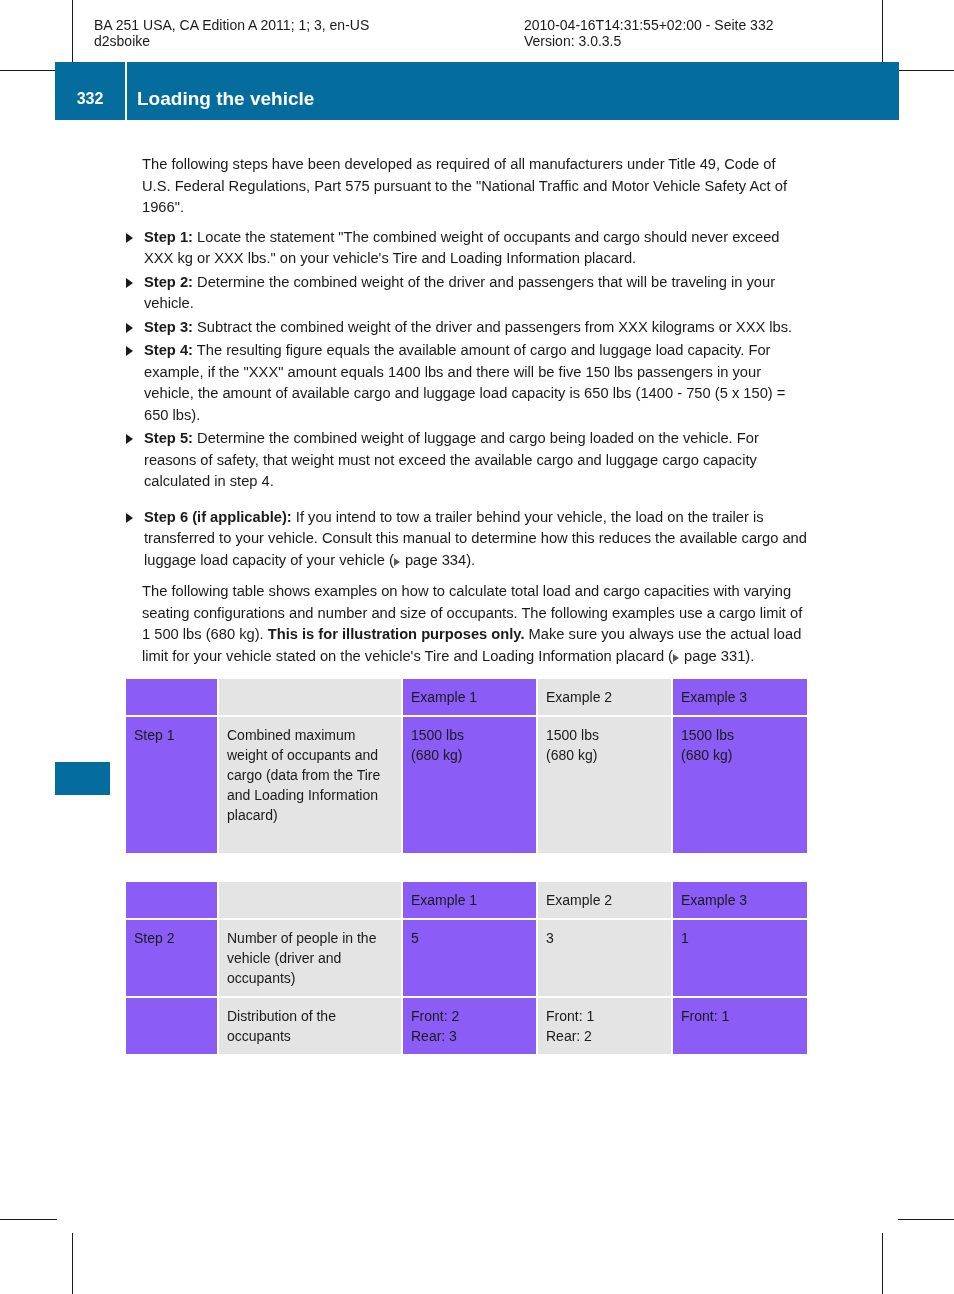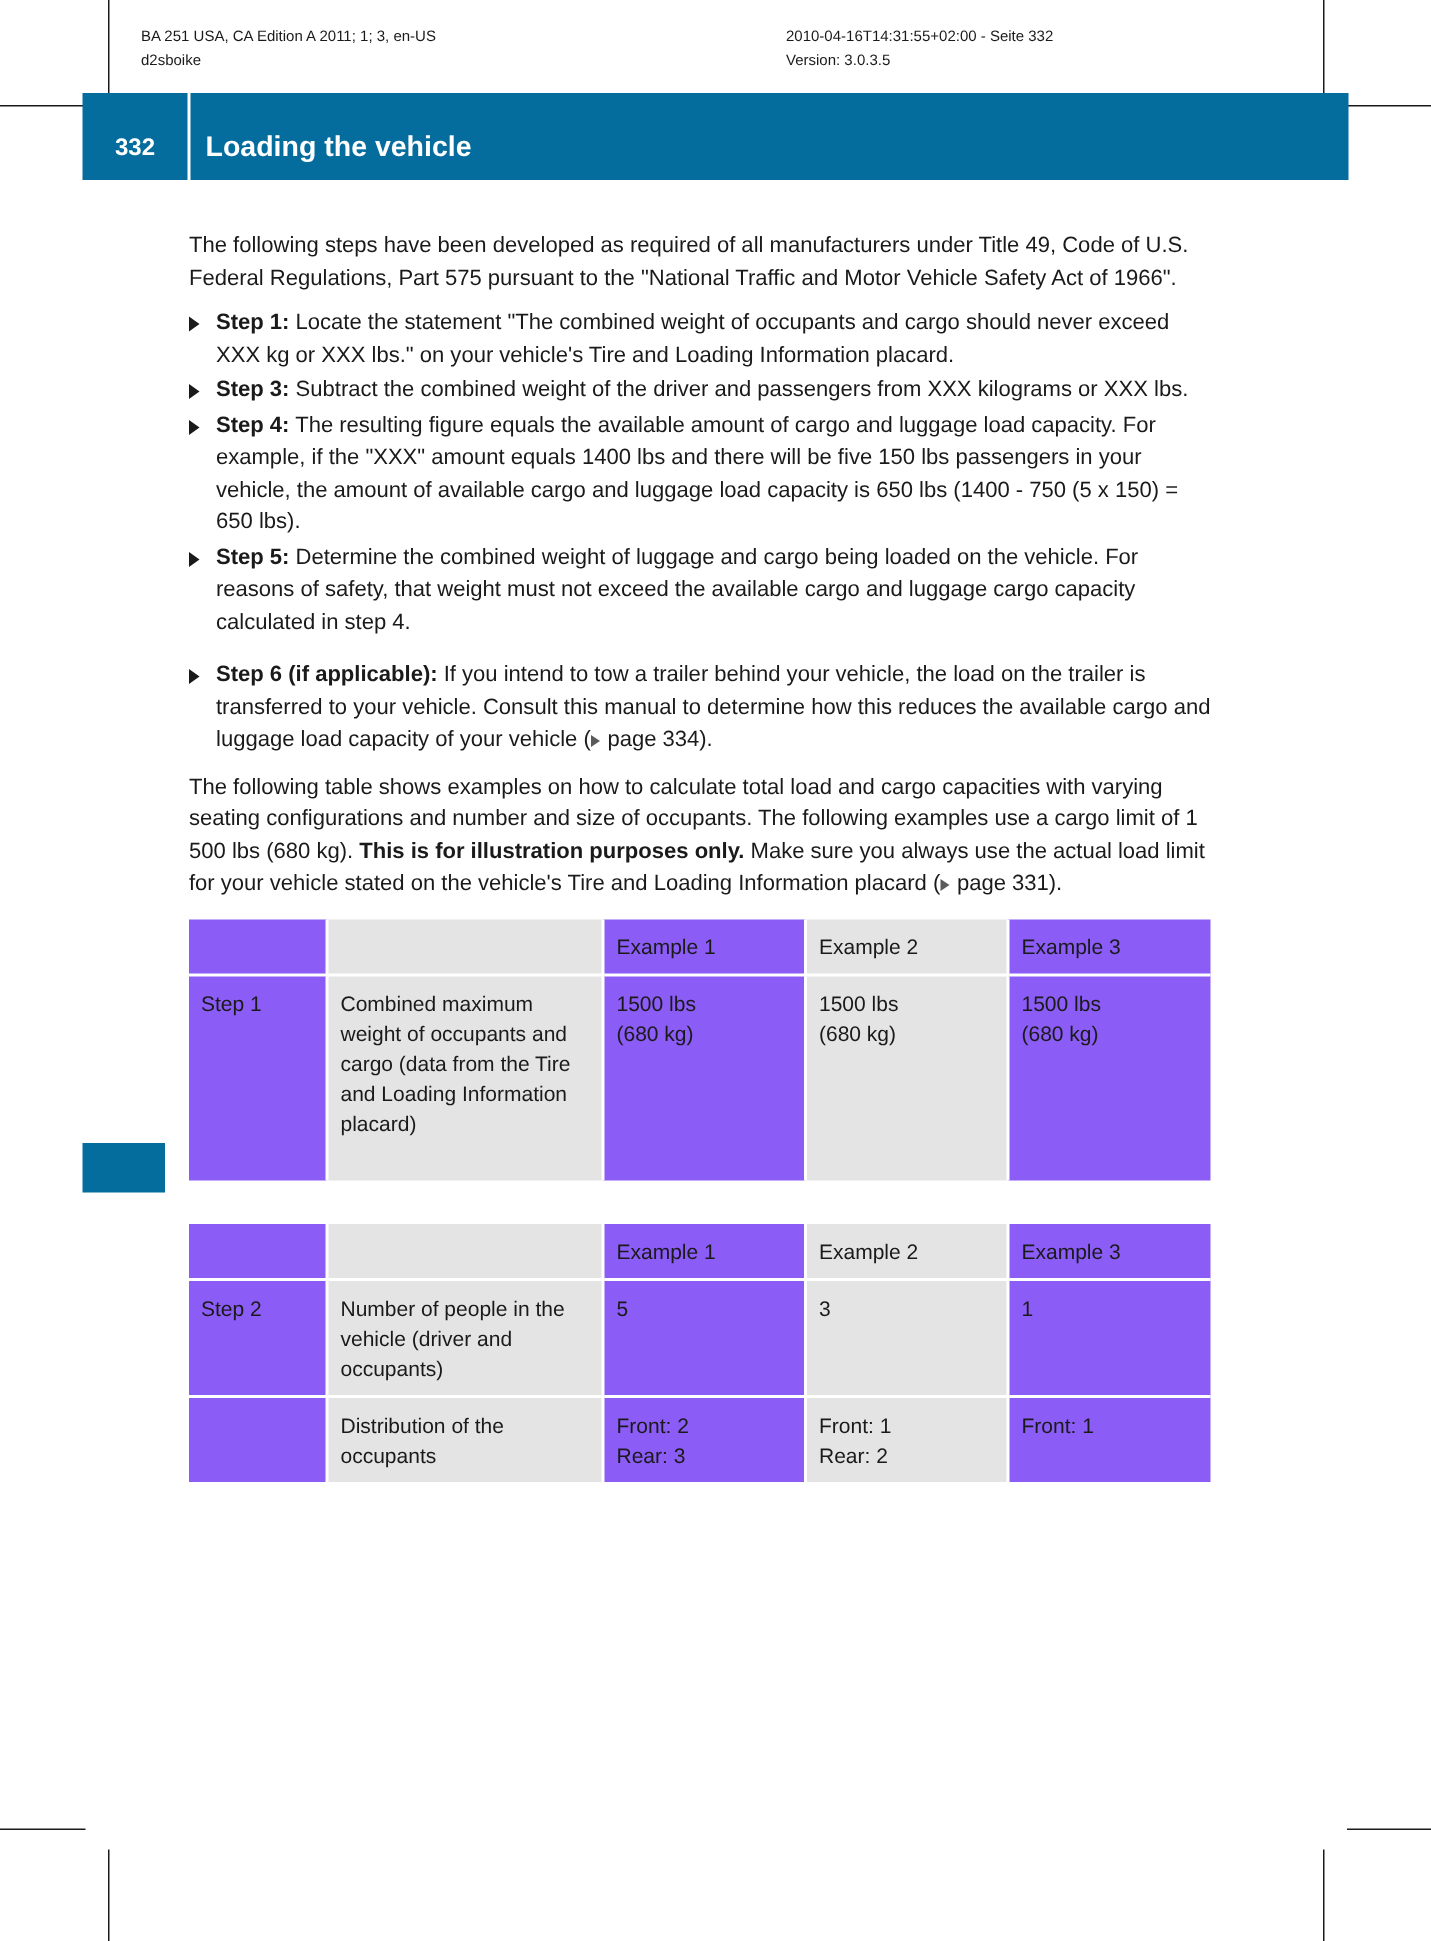--- a/index.html
+++ b/index.html
@@ -24,21 +24,21 @@
   .cm-h-tr { left: 898px; top: 70px;   width: 56px; height: 1px; }
   .cm-h-bl { left: 0;     top: 1219px; width: 57px; height: 1px; }
   .cm-h-br { left: 898px; top: 1219px; width: 56px; height: 1px; }
   .cm-v-bl { left: 72px;  top: 1233px; width: 1px;  height: 61px; }
   .cm-v-br { left: 882px; top: 1233px; width: 1px;  height: 61px; }
 
   
   .slug {
     position: absolute;
     top: 17px;
-    font-size: 10px;
+    font-size: 14px;
     line-height: 16px;
     color: #1a1a1a;
     white-space: pre;
   }
   .slug-left  { left: 94px; }
   .slug-right { left: 524px; }
 
   
   .header-band {
     position: absolute;
@@ -107,21 +107,21 @@
     font-size: 14.5px;
     font-weight: bold;
     padding: 5px 0 5px 8px;
     box-sizing: border-box;
     height: 25px;
     line-height: 15px;
     margin-bottom: 13px;
   }
 
   p.body {
-    margin: 0 0 8px 0;
+    margin: 0 0 8px 16px;
     font-size: 14.7px;
     line-height: 21.5px;
   }
 
   ul.steps {
     list-style: none;
     margin: 0 0 8px 0;
     padding: 0;
   }
   ul.steps li {
@@ -222,20 +222,23 @@
 <div class="chapter-tab-marker"></div>
 
 <div class="content">
 
 
   <p class="body">The following steps have been developed as required of all manufacturers under Title 49, Code of U.S. Federal Regulations, Part 575 pursuant to the "National Traffic and Motor Vehicle Safety Act of 1966".</p>
 
   <ul class="steps">
     <li>
       <span class="bullet-icon"></span><span class="b">Step 1:</span><span> Locate the statement "The combined weight of occupants and cargo should never exceed XXX kg or XXX lbs." on your vehicle's Tire and Loading Information placard.</span>
+    </li>
+    <li>
+      <span class="bullet-icon"></span><span class="b">Step 2:</span><span> Determine the combined weight of the driver and passengers that will be traveling in your vehicle.</span>
     </li>
     <li>
       <span class="bullet-icon"></span><span class="b">Step 3:</span><span> Subtract the combined weight of the driver and passengers from XXX kilograms or XXX lbs.</span>
     </li>
     <li>
       <span class="bullet-icon"></span><span class="b">Step 4:</span><span> The resulting figure equals the available amount of cargo and luggage load capacity. For example, if the "XXX" amount equals 1400 lbs and there will be five 150 lbs passengers in your vehicle, the amount of available cargo and luggage load capacity is 650 lbs (1400 - 750 (5 x 150) = 650 lbs).</span>
     </li>
     <li>
       <span class="bullet-icon"></span><span class="b"> Step 5:</span><span> Determine the combined weight of luggage and cargo being loaded on the vehicle. For reasons of safety, that weight must not exceed the available cargo and luggage cargo capacity calculated in step 4.</span>
     </li>

